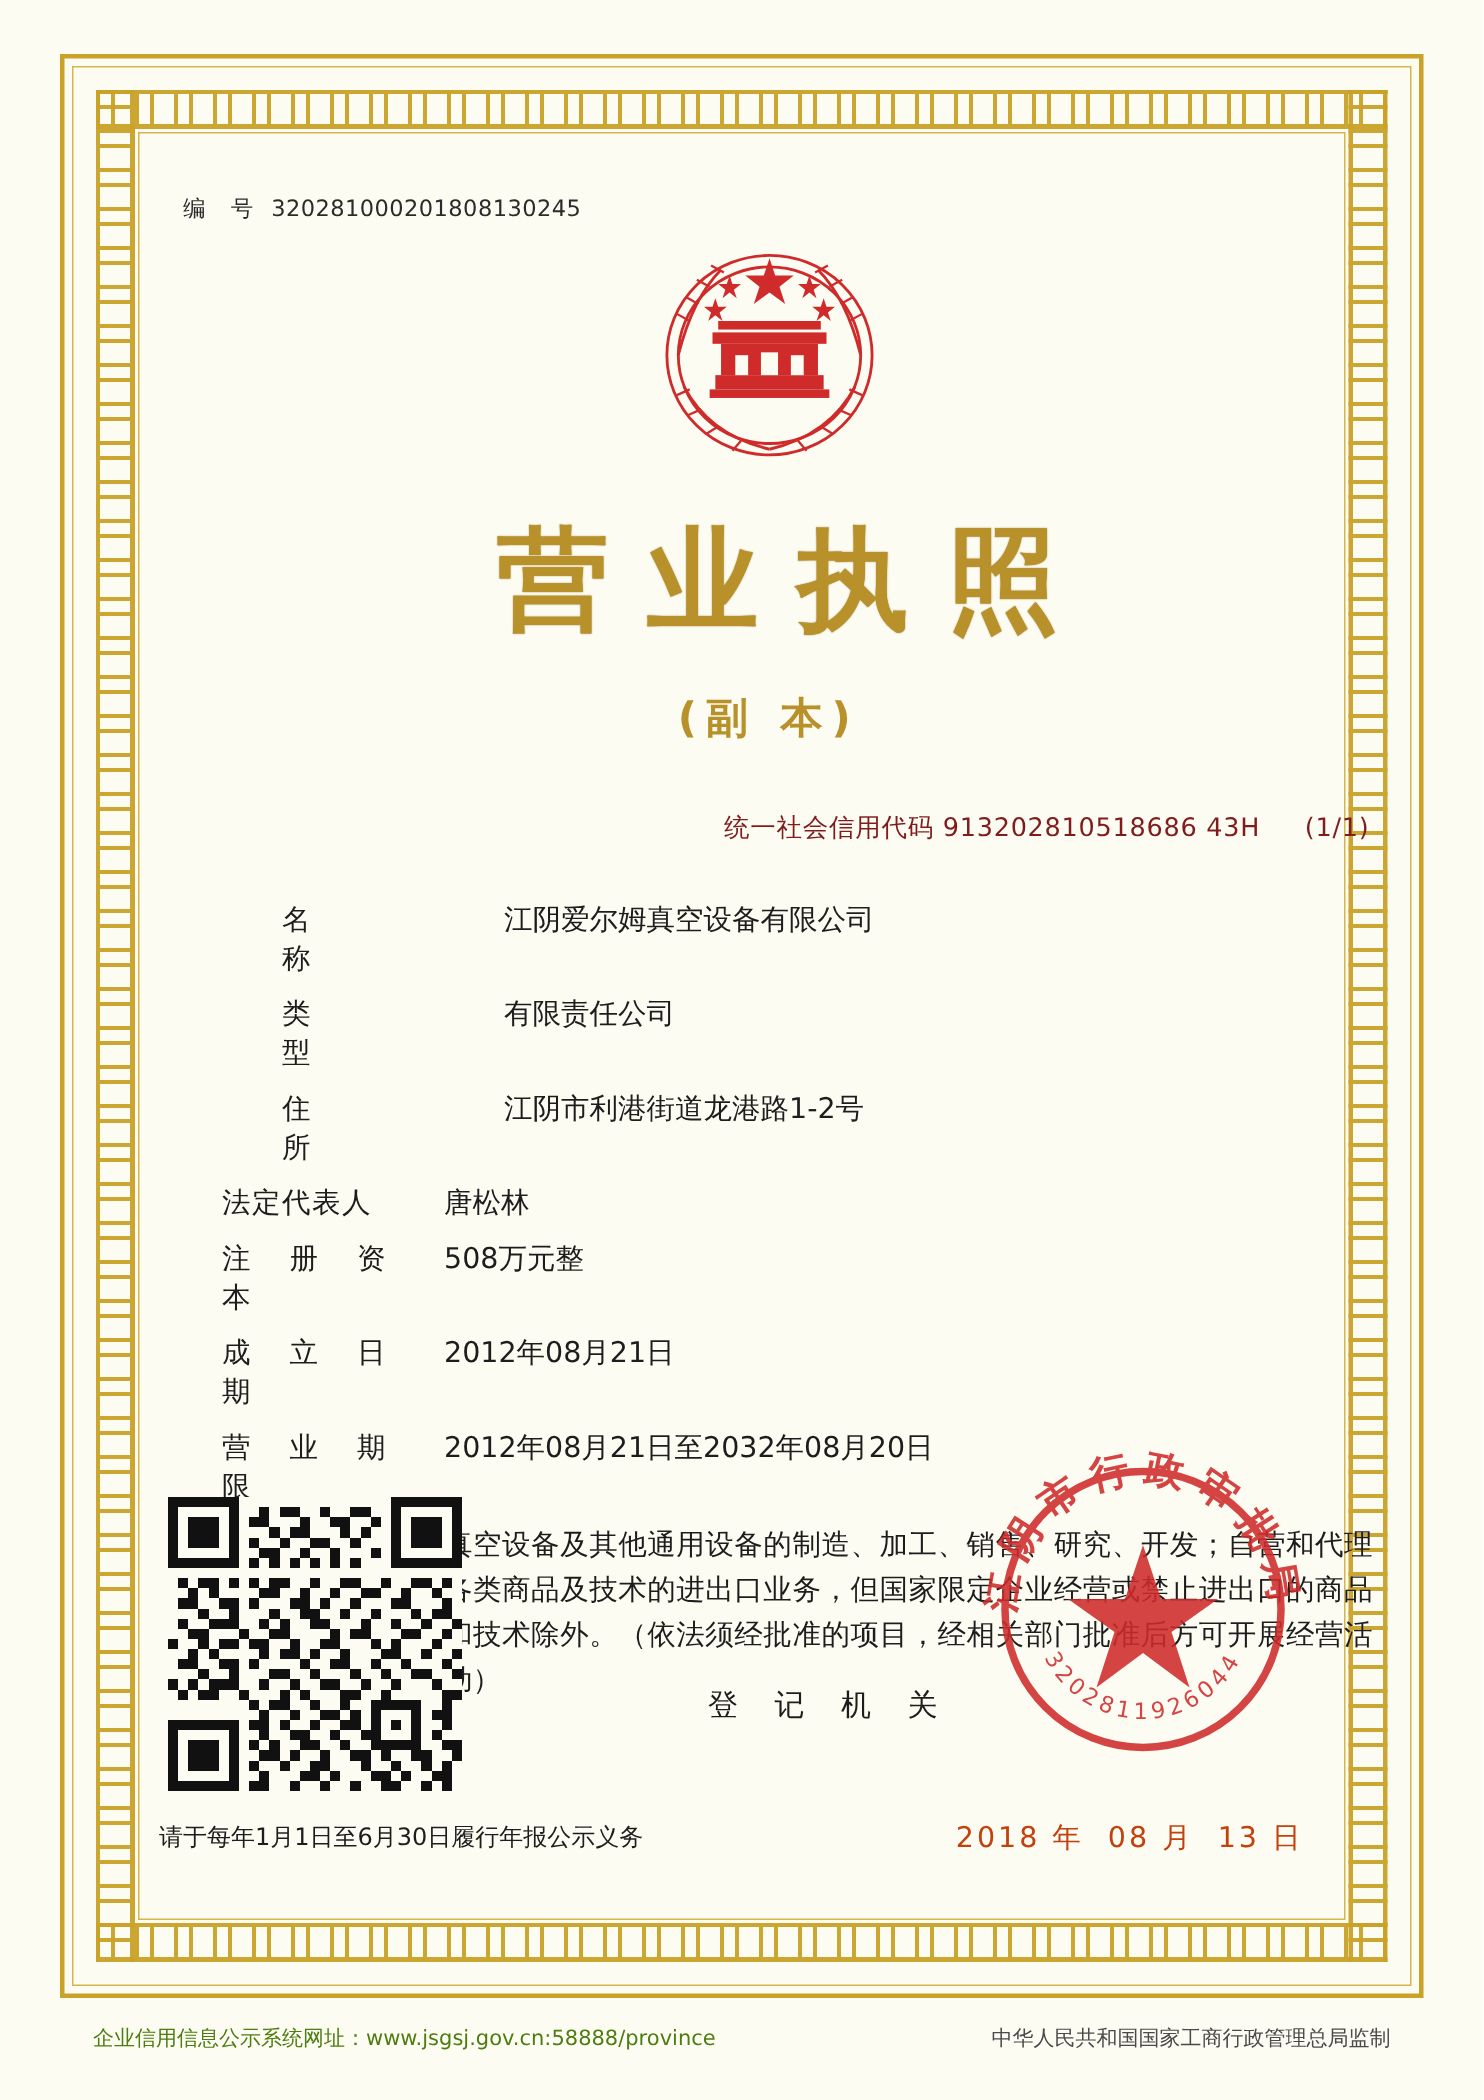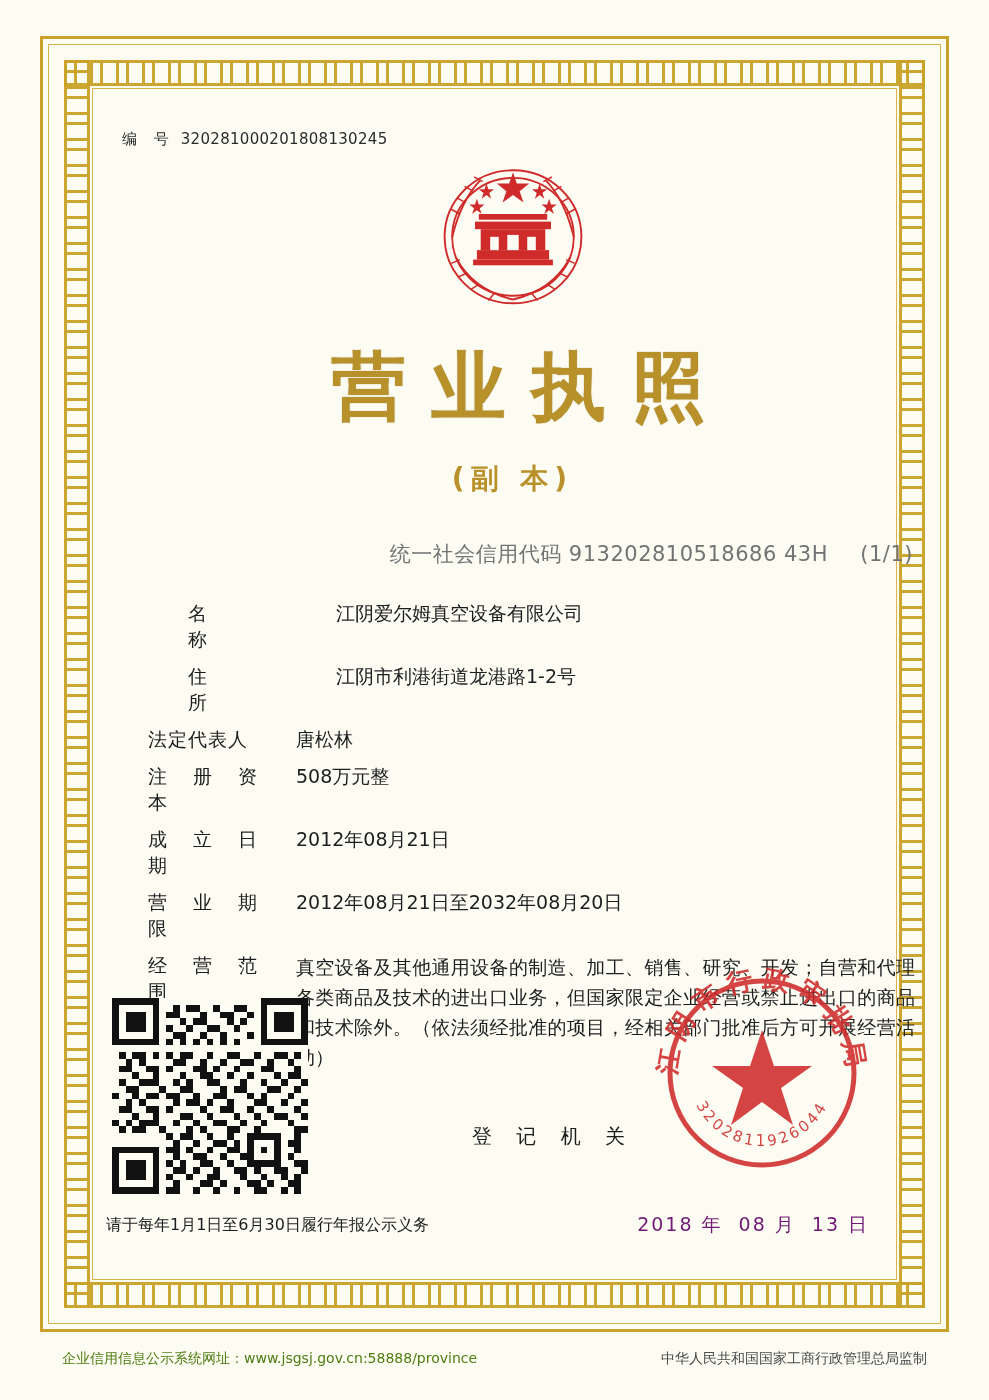--- a/index.html
+++ b/index.html
@@ -136,22 +136,22 @@
     font-size: 28px;
     letter-spacing: 6px;
     color: #b8912a;
     font-weight: bold;
   }
 
   .credit-code {
     position: absolute;
     right: 20px;
     top: 452px;
-    font-size: 21px;
-    color: #737373;
+    font-size: 17px;
+    color: #7f1d1d;
     letter-spacing: 0.5px;
     margin-left: 36px;
   }
   .credit-code .sep {
     display: inline-block;
     width: 18px;
   }
 
   .fields {
     position: absolute;
@@ -201,21 +201,21 @@
     font-size: 20px;
     letter-spacing: 9px;
     color: #1d1d1d;
   }
 
   .date-line {
     position: absolute;
     right: 60px;
     bottom: 42px;
     font-size: 19px;
-    color: #701a75;
+    color: #c2410c;
     letter-spacing: 2px;
   }
   .date-line span { margin: 0 4px; }
 
   .annual-note {
     position: absolute;
     left: 14px;
     bottom: 44px;
     font-size: 16px;
     color: #1d1d1d;
@@ -315,20 +315,24 @@
       <span>统一社会信用代码</span>
       <span>913202810518686 43H</span>
       <span class="sep"></span>
       <span>(1/1)</span>
     </div>
 
     <div class="fields">
       <div class="field-row">
         <div class="field-label lbl-2">名      称</div>
         <div class="field-value">江阴爱尔姆真空设备有限公司</div>
+      </div>
+      <div class="field-row">
+        <div class="field-label lbl-2">类      型</div>
+        <div class="field-value">有限责任公司</div>
       </div>
       <div class="field-row">
         <div class="field-label lbl-2">住      所</div>
         <div class="field-value">江阴市利港街道龙港路1-2号</div>
       </div>
       <div class="field-row">
         <div class="field-label lbl-4">法定代表人</div>
         <div class="field-value">唐松林</div>
       </div>
       <div class="field-row">

